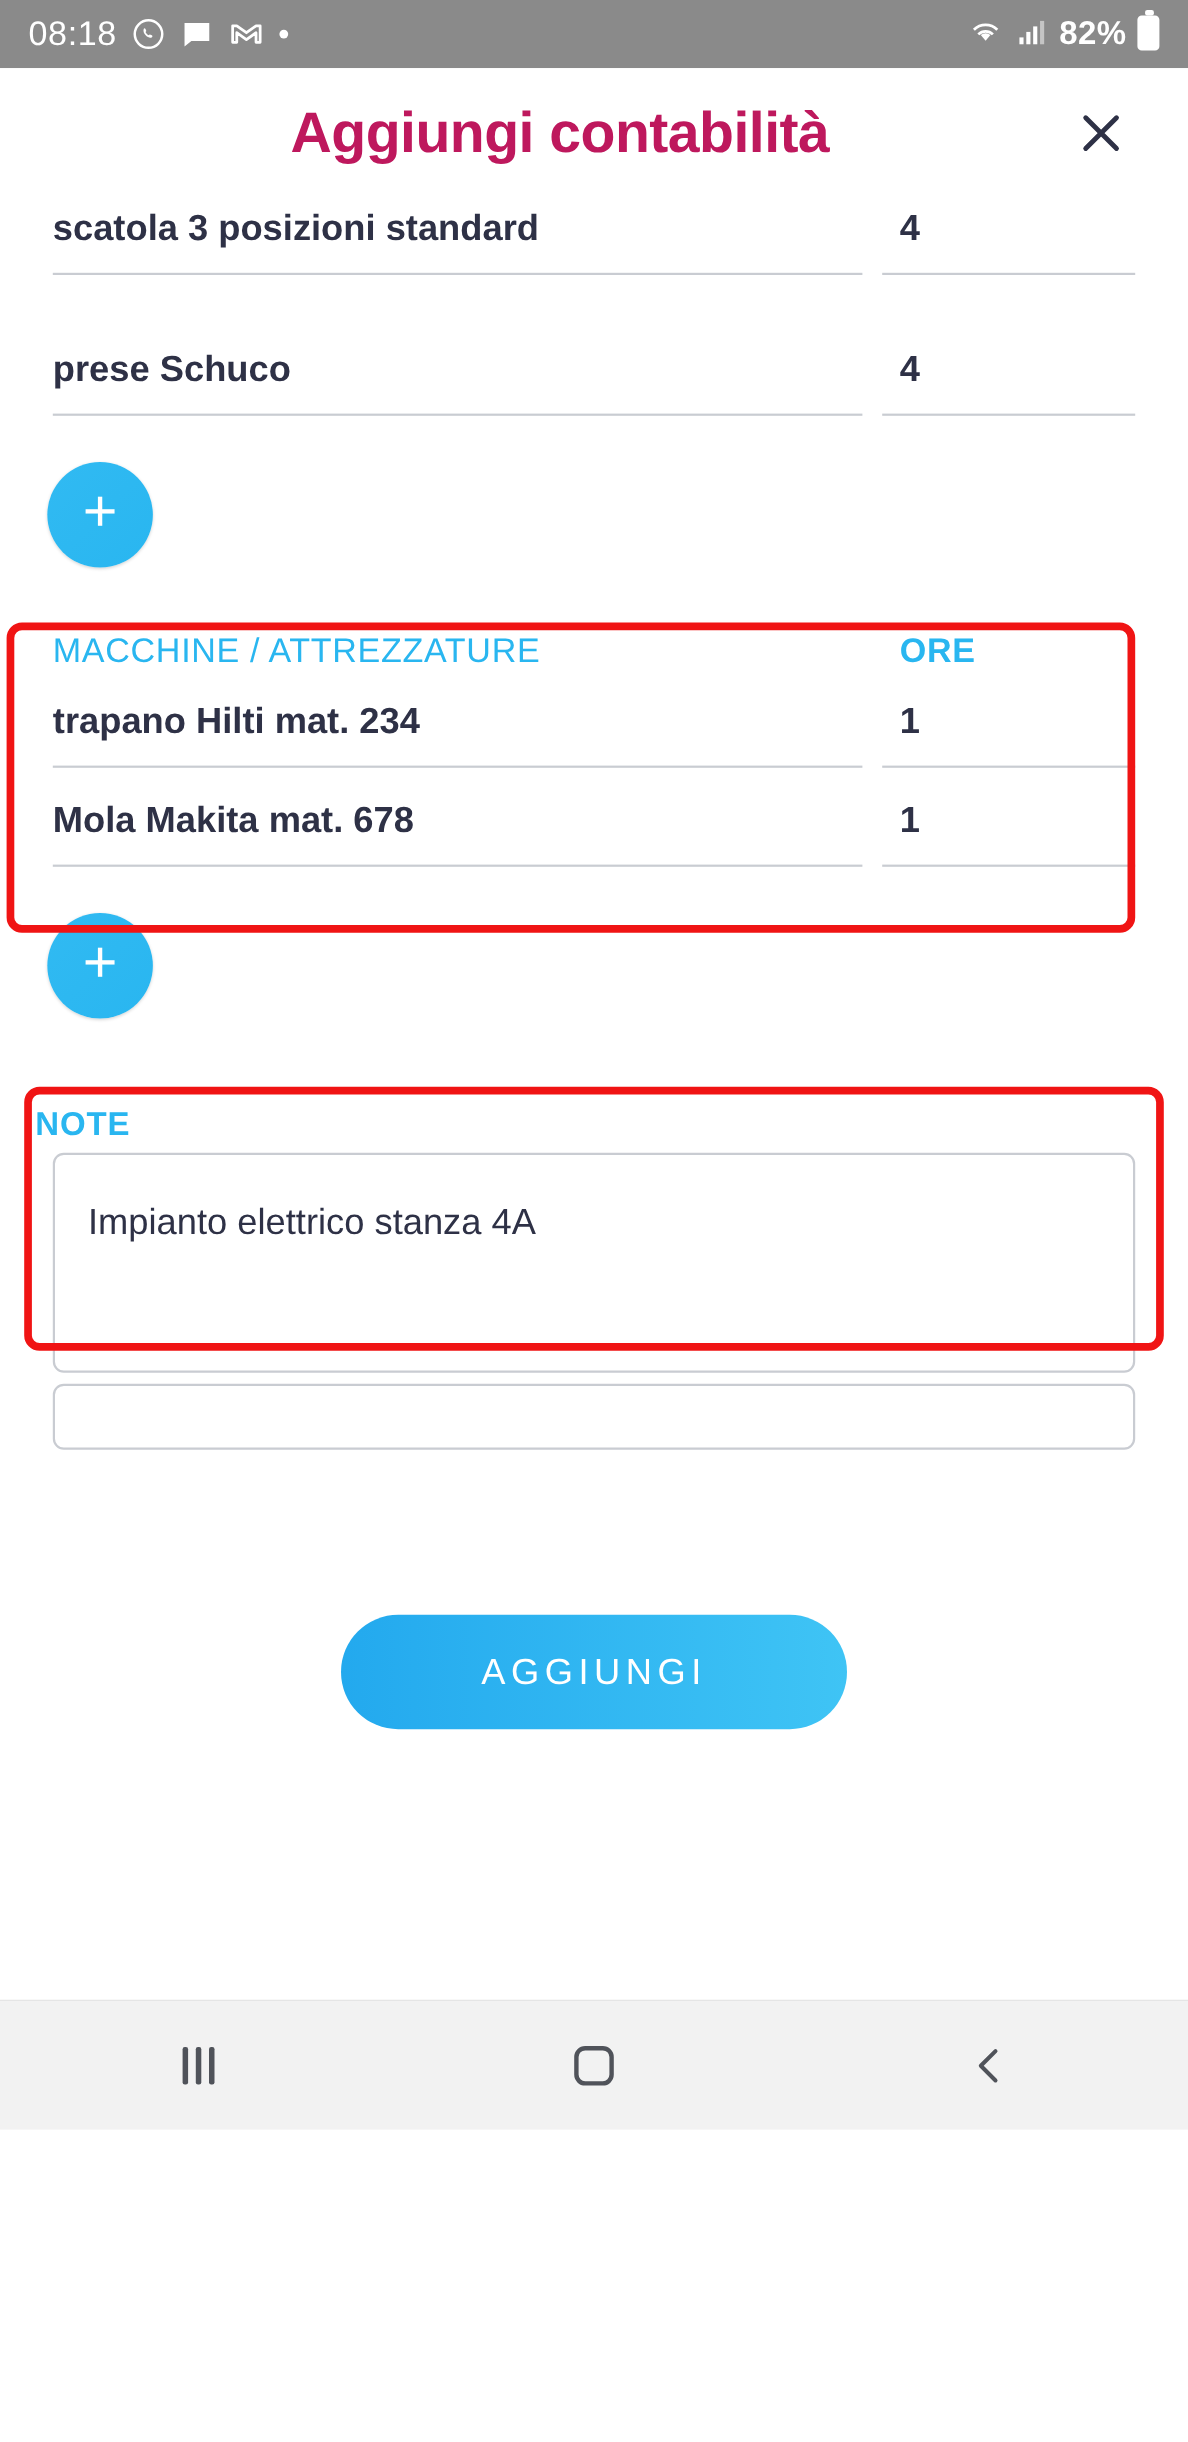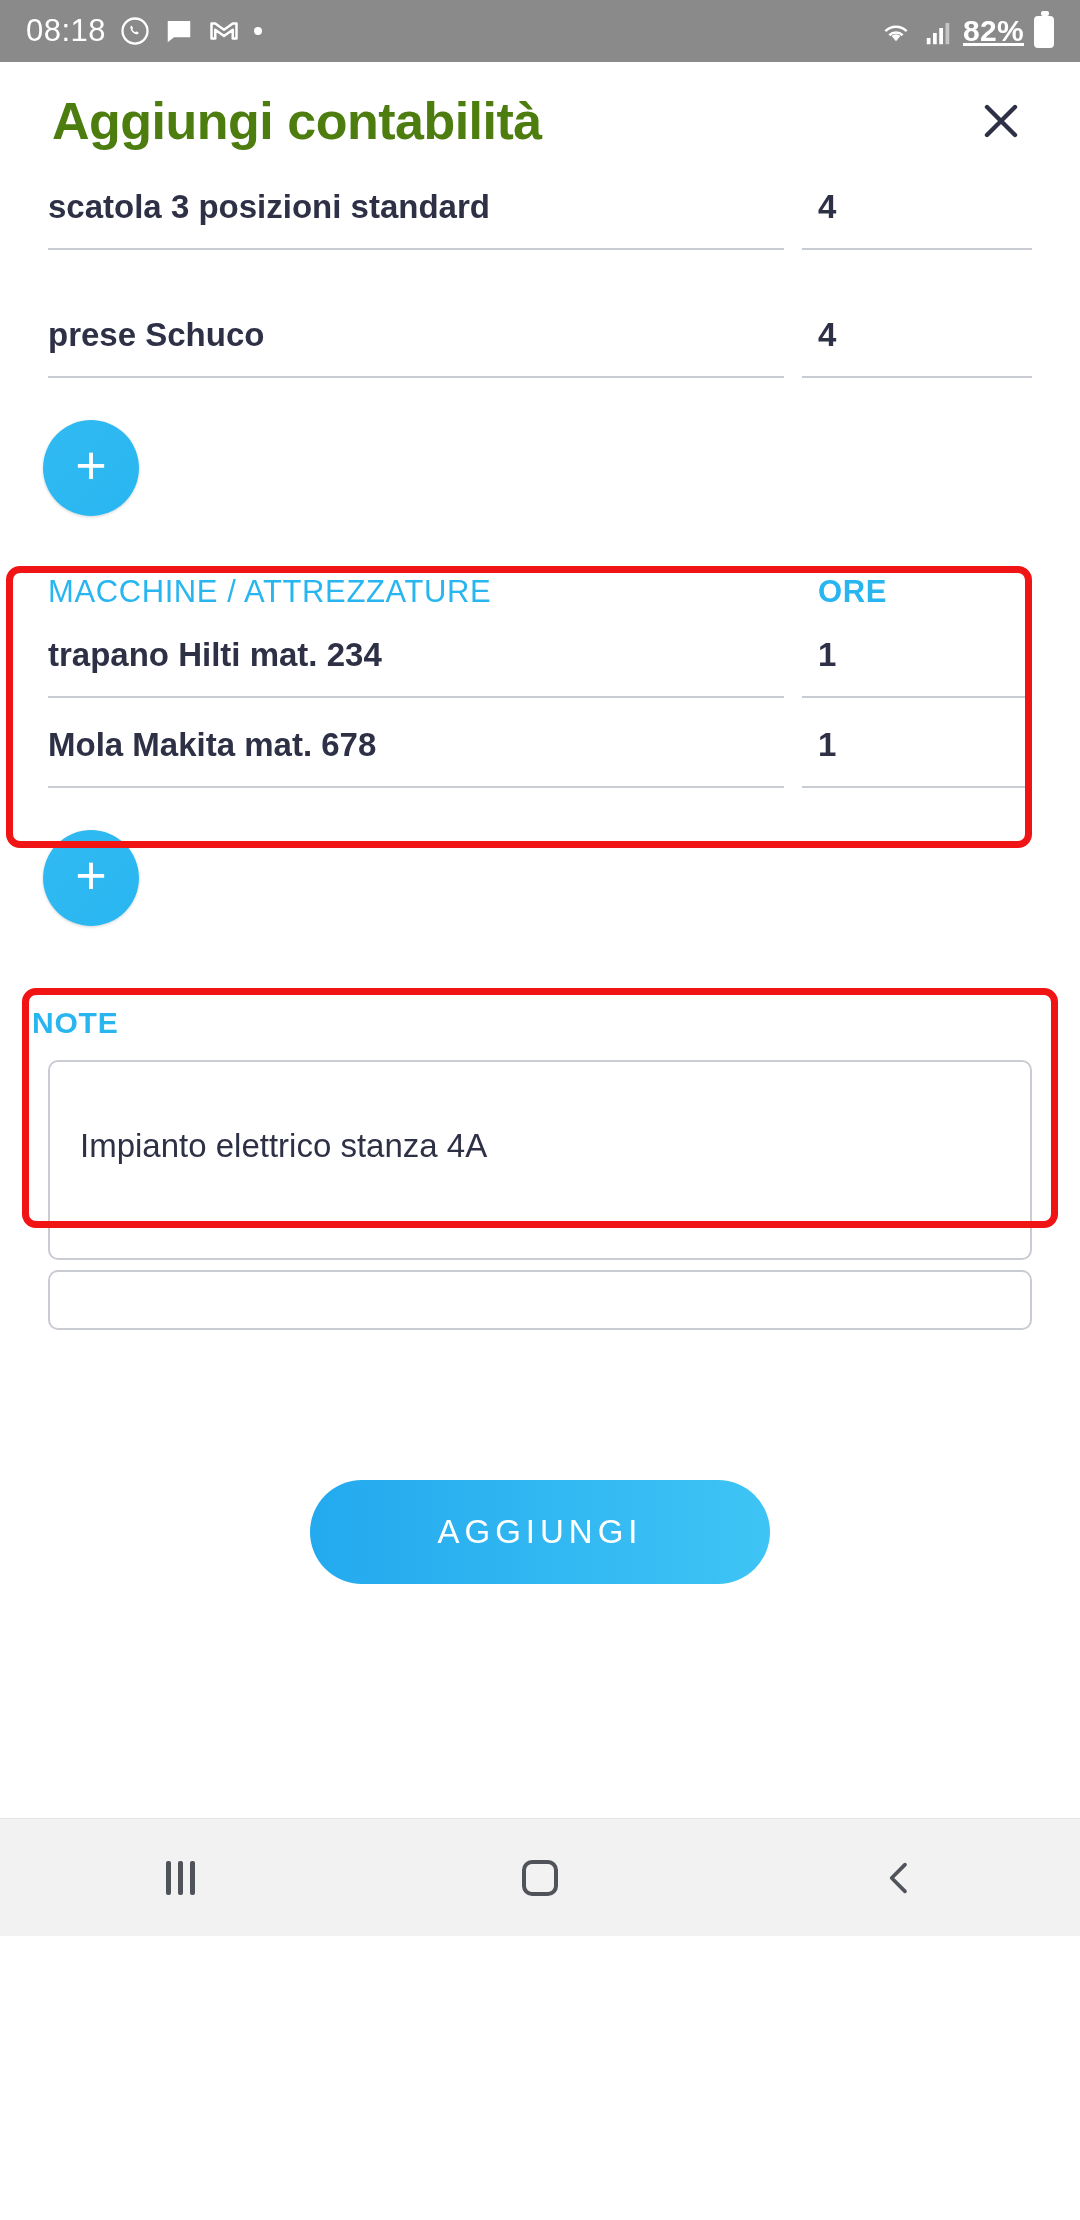--- a/index.html
+++ b/index.html
@@ -40,23 +40,22 @@
     font-weight: 400;
   }
   .status-icon {
     display: inline-flex;
     align-items: center;
     justify-content: center;
   }
   .status-spacer { flex: 1 1 auto; }
   .status-right {
     display: flex;
-    align-items: flex-end;
+    align-items: flex-start;
     gap: 10px;
-    text-decoration: underline;
   }
   .battery-text {
     font-size: 30px;
     font-weight: 600;
     letter-spacing: 0.3px;
   }
   .battery-shape {
     width: 20px;
     height: 32px;
     border: 3px solid #ffffff;
@@ -84,23 +83,24 @@
     flex: 0 0 auto;
     height: 118px;
     display: flex;
     align-items: center;
     padding: 0 44px 0 52px;
     background: #ffffff;
   }
   .title-text {
     font-size: 52px;
     font-weight: 700;
-    color: #4d7c0f;
+    color: #be185d;
     letter-spacing: -0.5px;
     flex: 1 1 auto;
+    text-align: center;
   }
   .close-btn {
     width: 70px;
     height: 70px;
     display: flex;
     align-items: center;
     justify-content: center;
     cursor: pointer;
   }
 
@@ -208,25 +208,25 @@
   }
 
   .note-label {
     font-size: 30px;
     font-weight: 700;
     color: #29b6f0;
     letter-spacing: 0.8px;
     padding: 0 32px;
   }
   .note-box {
-    margin: 20px 48px 0 48px;
+    margin: 8px 48px 0 48px;
     border: 2px solid #c9ccd2;
     border-radius: 10px;
     height: 200px;
-    padding: 65px 30px 0 30px;
+    padding: 42px 30px 0 30px;
     font-size: 33px;
     color: #2e3146;
   }
   .note-box-2 {
     margin: 10px 48px 0 48px;
     border: 2px solid #c9ccd2;
     border-radius: 10px;
     height: 60px;
   }
 

